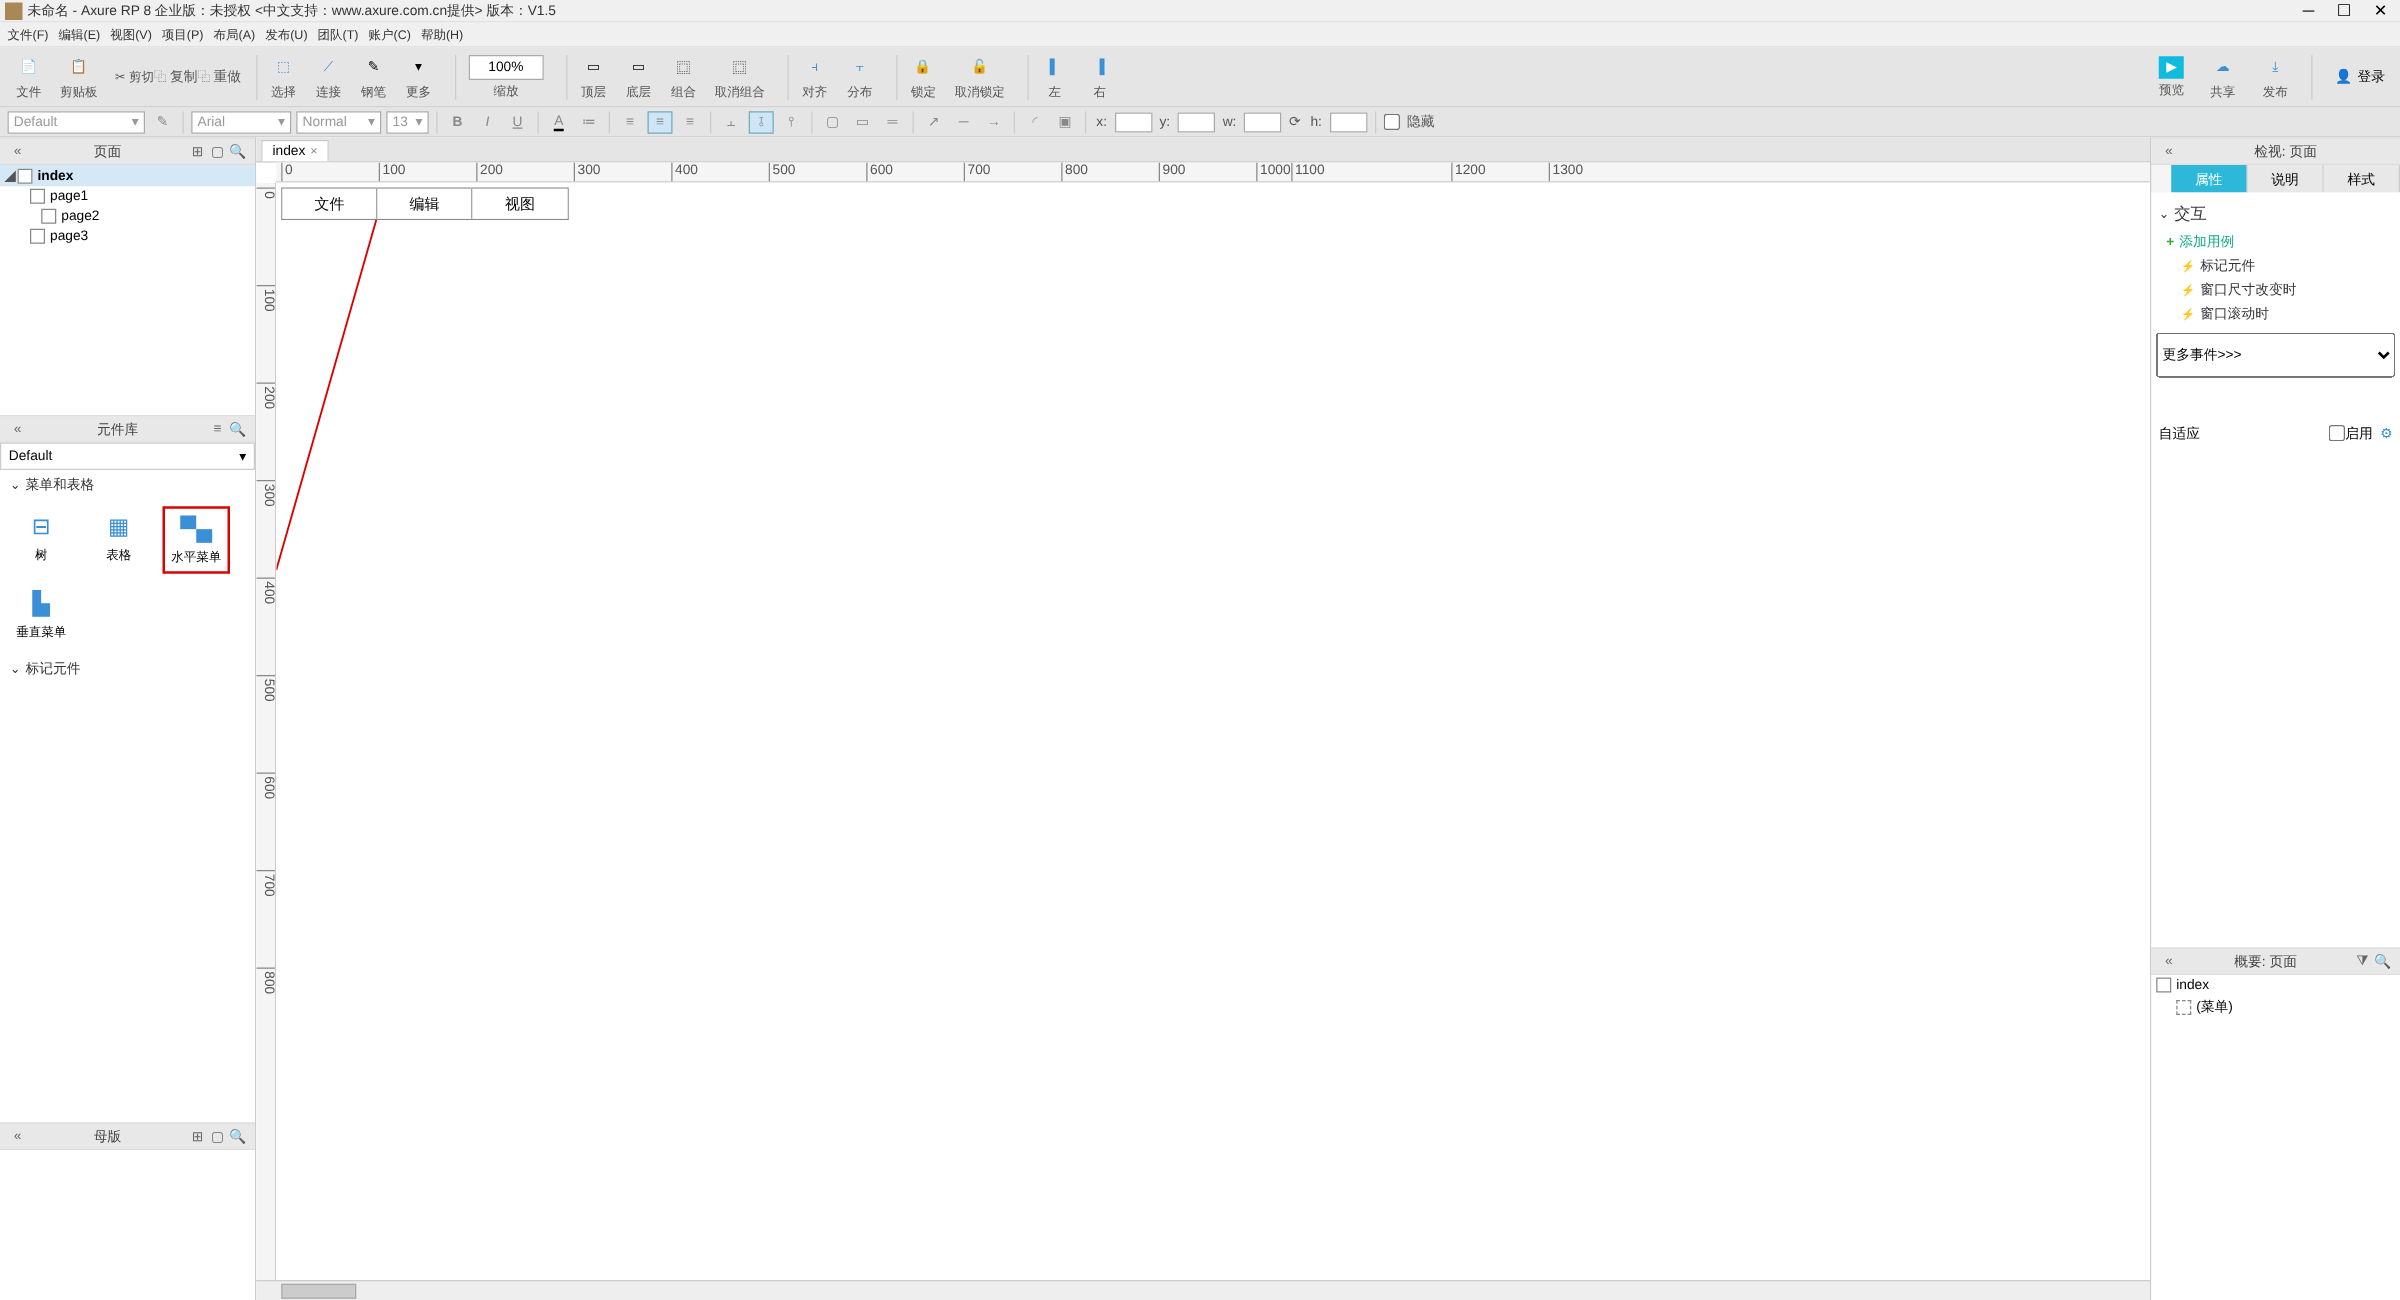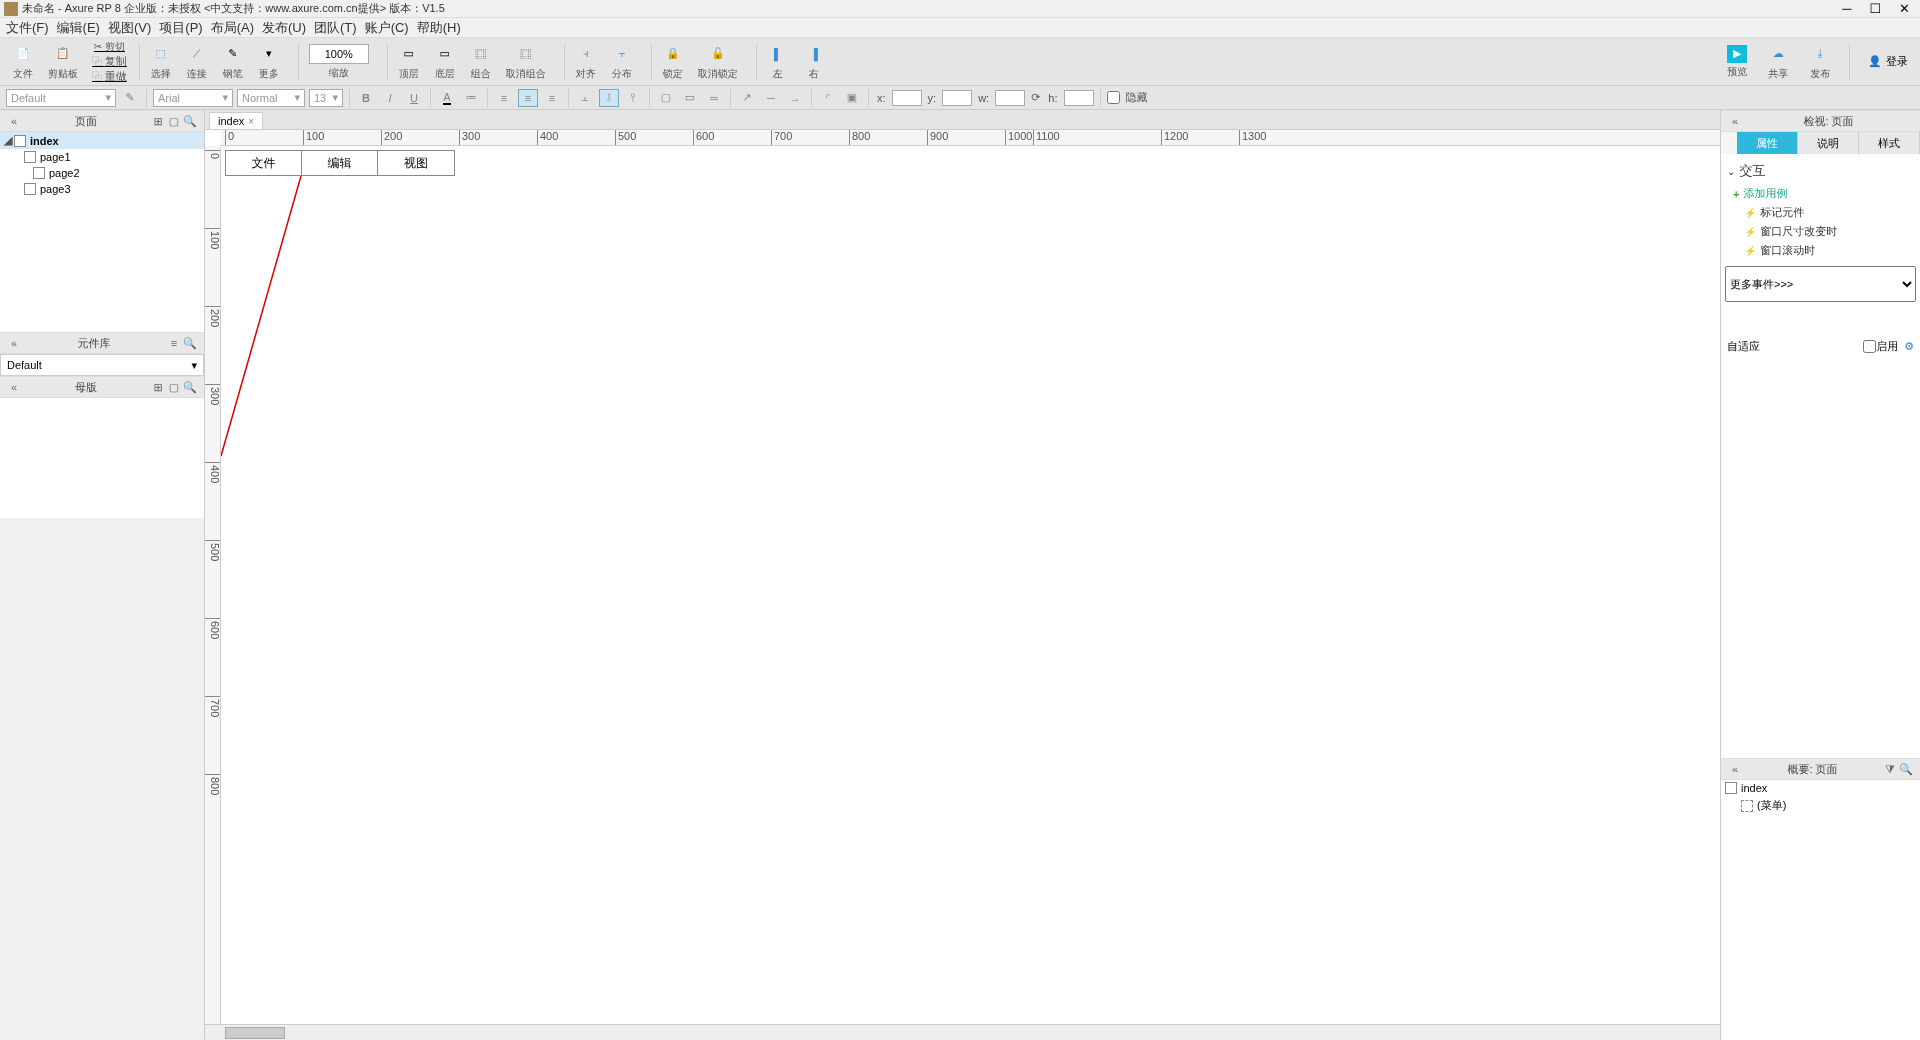--- a/index.html
+++ b/index.html
@@ -4,21 +4,21 @@
 <style>
 * { margin: 0; padding: 0; box-sizing: border-box; font-family: "Microsoft YaHei", Arial, sans-serif; font-size: 11px; }
 body { background: #fff; overflow: hidden; }
 .titlebar { height: 18px; background: #f0f0f0; display: flex; align-items: center; padding: 0 4px; border-bottom: 1px solid #ddd; }
 .titlebar .icon { width: 14px; height: 14px; background: #a85; margin-right: 4px; }
 .titlebar .title { color: #333; font-size: 11px; }
 .titlebar .spacer { flex: 1; }
 .titlebar .winbtns { display: flex; gap: 18px; padding-right: 6px; }
 .titlebar .winbtns span { cursor: pointer; font-size: 13px; }
 .menubar { height: 20px; background: #f0f0f0; display: flex; align-items: center; padding: 0 6px; gap: 8px; border-bottom: 1px solid #ddd; }
-.menubar span { font-size: 13px; cursor: pointer; color: #333; }
+.menubar span { font-size: 10px; cursor: pointer; color: #333; }
 .toolbar { height: 48px; background: #e5e5e5; display: flex; align-items: center; padding: 0 6px; border-bottom: 1px solid #ccc; }
 .tb-group { display: flex; gap: 2px; align-items: center; margin-right: 8px; }
 .tb-btn { display: flex; flex-direction: column; align-items: center; justify-content: center; padding: 2px 6px; cursor: pointer; }
 .tb-btn .ico { width: 22px; height: 22px; display: flex; align-items: center; justify-content: center; }
 .tb-btn .lbl { font-size: 10px; color: #555; margin-top: 2px; }
 .tb-sep { width: 1px; height: 36px; background: #ccc; margin: 0 4px; }
 .tb-right { margin-left: auto; display: flex; gap: 8px; align-items: center; }
 .zoom-box { width: 60px; height: 20px; background: #fff; border: 1px solid #aaa; display: flex; align-items: center; justify-content: center; font-size: 11px; }
 .propbar { height: 24px; background: #e5e5e5; display: flex; align-items: center; padding: 0 6px; gap: 4px; border-bottom: 1px solid #ccc; }
 .propbar .combo { height: 18px; background: #fff; border: 1px solid #aaa; padding: 0 4px; display: flex; align-items: center; font-size: 11px; color: #999; }
@@ -112,21 +112,21 @@
   <div class="tb-group">
     <div class="tb-btn">
         <div class="ico">📄</div>
         <div class="lbl">文件</div>
       </div>
     <div class="tb-btn">
         <div class="ico">📋</div>
         <div class="lbl">剪贴板</div>
       </div>
   </div>
-  <div class="tb-group" style="flex-direction:column;gap:0;text-decoration:underline;">
+  <div class="tb-group" style="flex-direction:row;gap:0;">
     <div style="font-size:10px;color:#555">✂ 剪切</div>
     <div style="font-size:10px;color:#555">⿻ <span>复制</span></div>
     <div style="font-size:10px;color:#555">⿻ <span>重做</span></div>
   </div>
   <div class="tb-sep"></div>
   <div class="tb-group">
     <div class="tb-btn">
         <div class="ico" style="color:#3a8fd6">⬚</div>
         <div class="lbl">选择</div>
       </div>
@@ -324,20 +324,42 @@
 
     <div class="panel-head">
       <span class="hbtn">«</span>
       <span class="ttl">元件库</span>
       <span class="hbtn">≡</span>
       <span class="hbtn">🔍</span>
     </div>
     <div class="lib-select">
       <span>Default</span>
         <span class="arrow">▾</span>
+    </div>
+    <div class="panel-body lib-body">
+      <div class="lib-cat">菜单和表格</div>
+      <div class="lib-grid">
+        <div class="lib-item">
+          <div class="wico">⊟</div>
+            <div class="wlbl">树</div>
+        </div>
+        <div class="lib-item">
+          <div class="wico">▦</div>
+            <div class="wlbl">表格</div>
+        </div>
+        <div class="lib-item highlighted">
+          <div class="wico">▀▄</div>
+            <div class="wlbl">水平菜单</div>
+        </div>
+        <div class="lib-item">
+          <div class="wico">▙</div>
+            <div class="wlbl">垂直菜单</div>
+        </div>
+      </div>
+      <div class="lib-cat">标记元件</div>
     </div>
 
     <div class="panel-head">
       <span class="hbtn">«</span>
       <span class="ttl">母版</span>
       <span class="hbtn">⊞</span>
       <span class="hbtn">▢</span>
       <span class="hbtn">🔍</span>
     </div>
     <div class="panel-body masters-body"></div>

